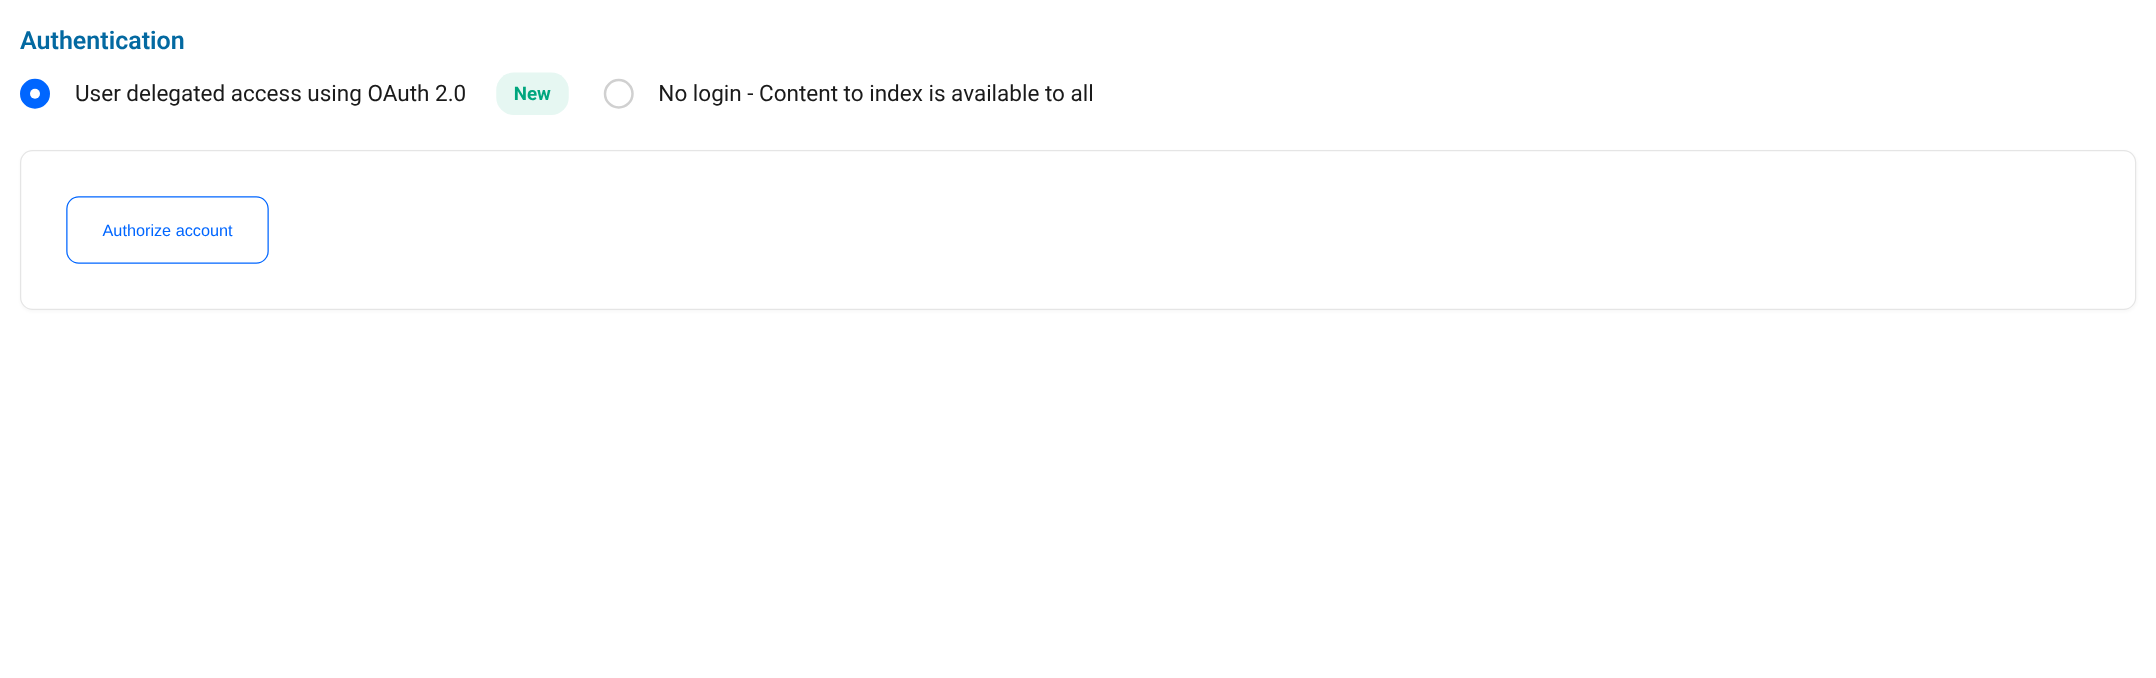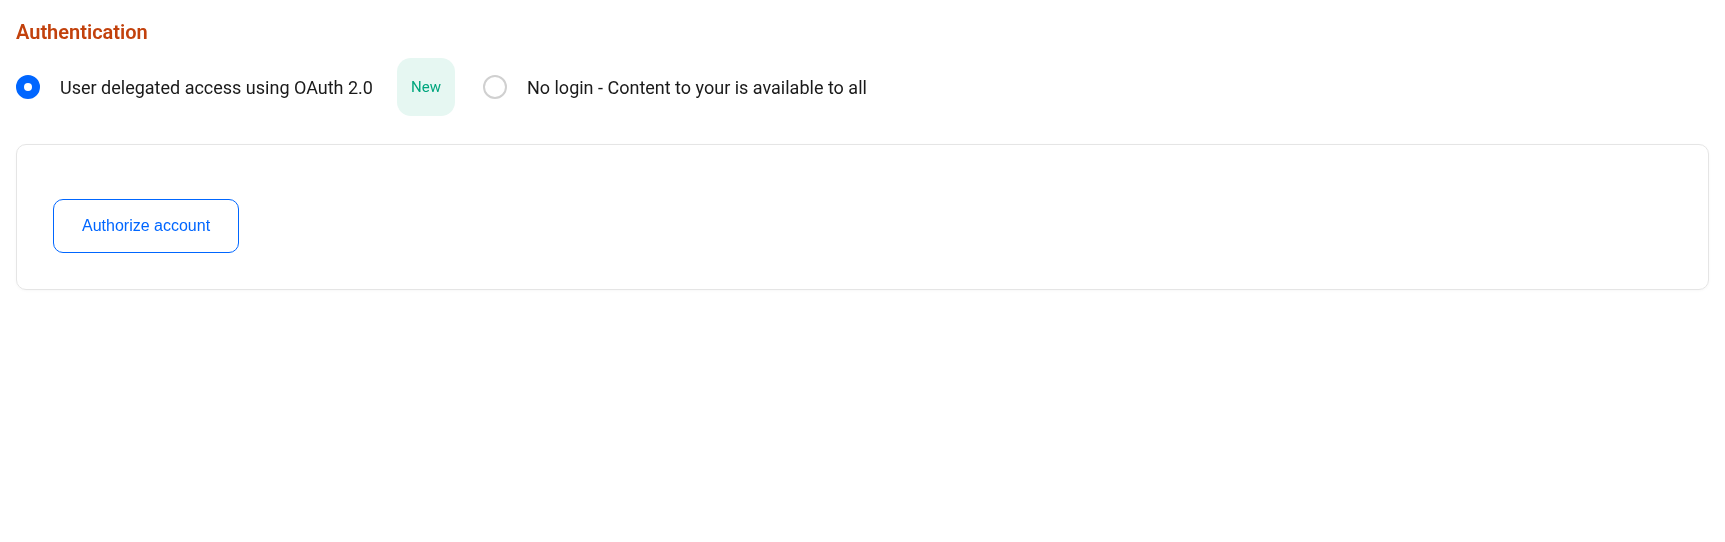--- a/index.html
+++ b/index.html
@@ -10,21 +10,21 @@
     body {
       font-family: -apple-system, BlinkMacSystemFont, 'Segoe UI', Roboto, Helvetica, Arial, sans-serif;
       background: #ffffff;
       padding: 20px 16px;
       color: #1a1a1a;
       width: 1725px;
     }
     .section-title {
       font-size: 20px;
       font-weight: 600;
-      color: #c2410c;
+      color: #0369a1;
       margin-bottom: 14px;
     }
     .section-description {
       font-size: 18px;
       color: #4a4a4a;
       margin-bottom: 22px;
       line-height: 1.5;
     }
     .radio-group {
       display: flex;
@@ -61,26 +61,26 @@
       border-radius: 50%;
       background: #fff;
     }
     .radio-label {
       font-size: 18px;
       color: #1a1a1a;
     }
     .badge {
       display: inline-flex;
       align-items: center;
-      padding: 20px 14px;
+      padding: 8px 14px;
       border-radius: 14px;
       background: #e6f7f2;
       color: #00a67e;
       font-size: 15px;
-      font-weight: 400;
+      font-weight: 700;
       margin-left: 4px;
     }
     .card {
       border: 1px solid #e5e5e5;
       border-radius: 10px;
       padding: 36px;
       box-shadow: 0 1px 3px rgba(0,0,0,0.03);
     }
     .form-row {
       display: flex;
@@ -115,42 +115,41 @@
     .authorize-btn {
       display: inline-flex;
       align-items: center;
       justify-content: center;
       height: 54px;
       padding: 0 28px;
       border: 1.5px solid #0066ff;
       border-radius: 10px;
       background: #fff;
       color: #0066ff;
-      font-size: 16px;
+      font-size: 13px;
       font-weight: 400;
       cursor: pointer;
-      margin-top: 18px;
     }
   </style>
 </head>
 <body>
 
 <div>
   <h2 class="section-title">Authentication</h2>
 
   <div class="radio-group">
     <label class="radio-option">
       <span class="radio-circle selected"></span>
       <span class="radio-label">User delegated access using OAuth 2.0</span>
       <span class="badge">New</span>
     </label>
 
 
     <label class="radio-option">
       <span class="radio-circle"></span>
-      <span class="radio-label">No login - Content to your is available to all</span>
+      <span class="radio-label">No login - Content to index is available to all</span>
     </label>
   </div>
 
   <div class="card">
     <button class="authorize-btn">Authorize account</button>
   </div>
 </div>
 
 </body></html>

